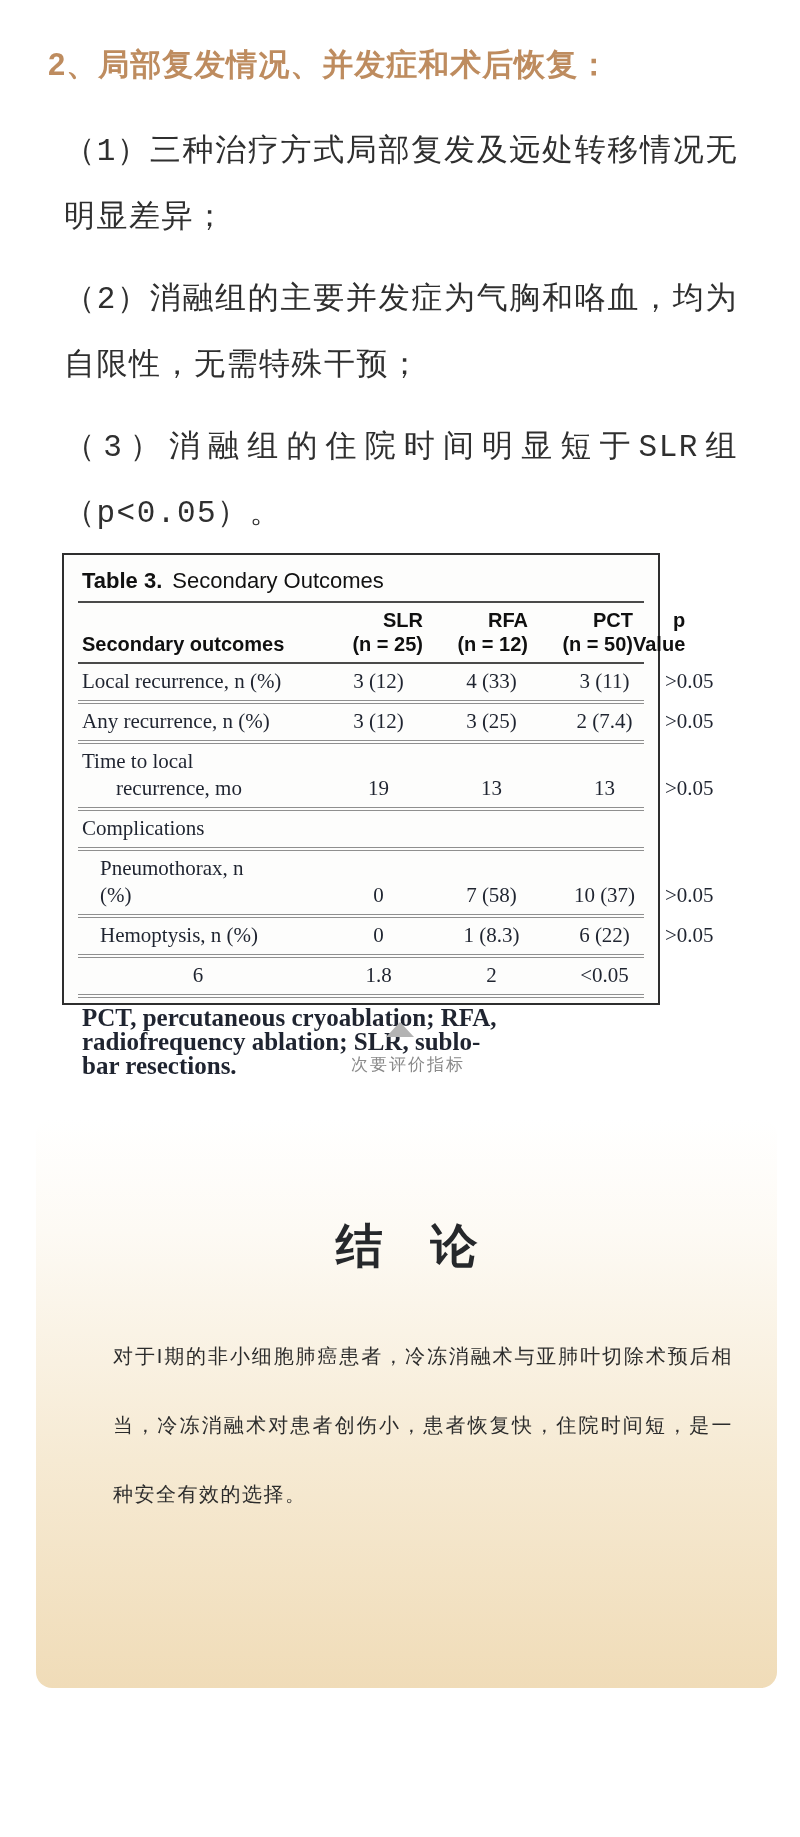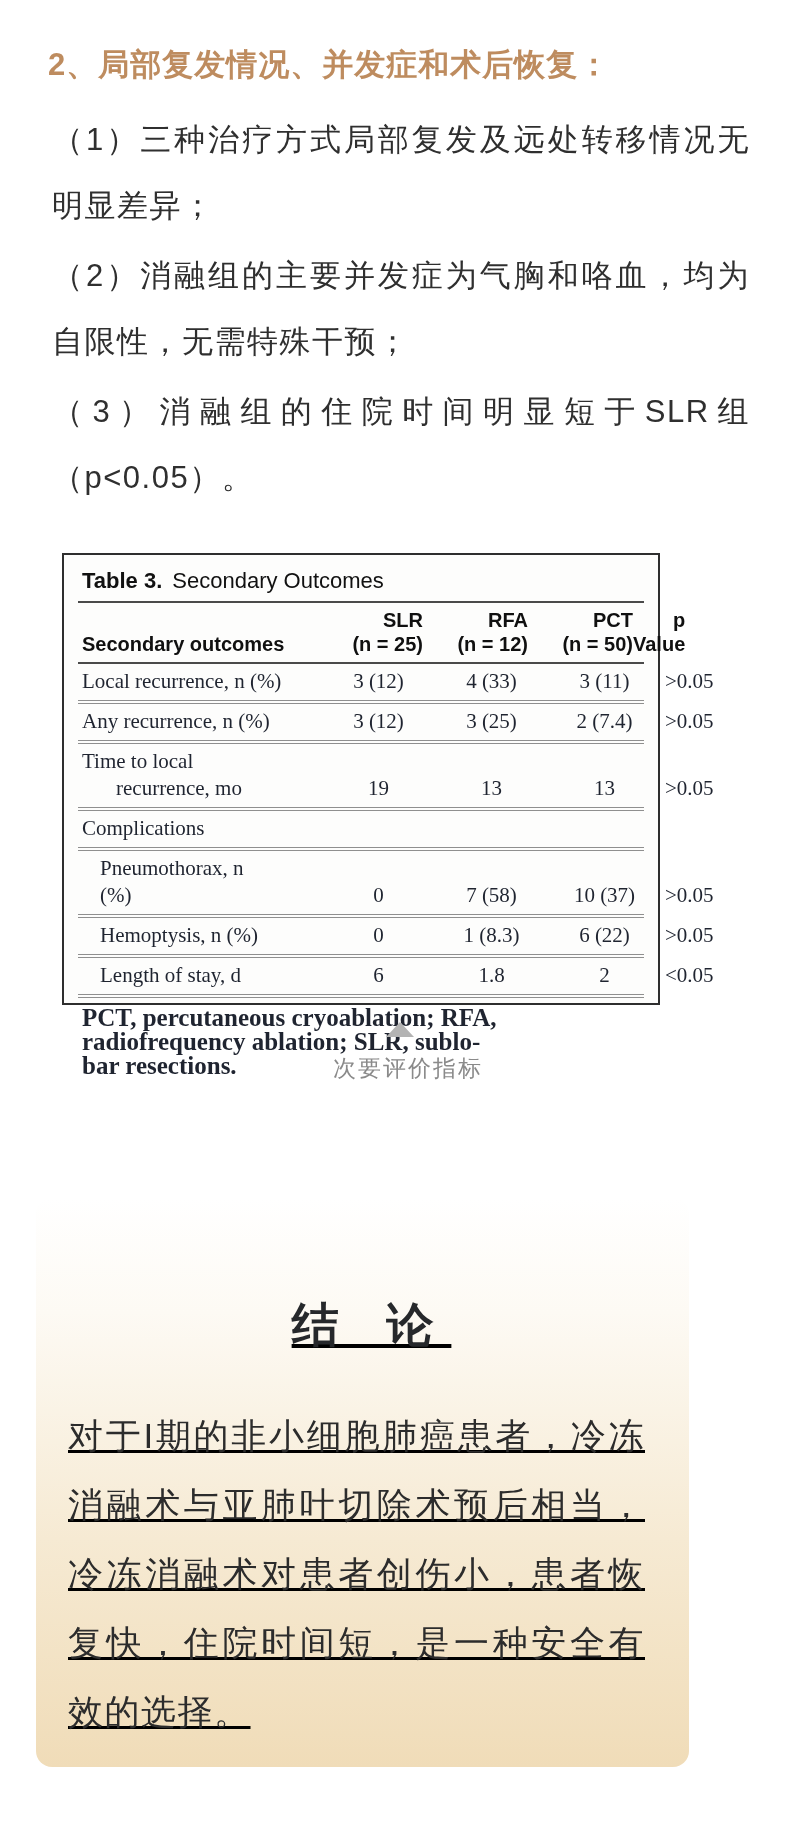--- a/index.html
+++ b/index.html
@@ -17,21 +17,21 @@
     font-size: 31px; font-weight: bold; color: #be8c5f;
     letter-spacing: 1px;
   }
   .bodytext {
     position: absolute; left: 48px; right: 46px; top: 103px;
     font-size: 31px; color: #2f2f2f;
     line-height: 66px;
     text-align: justify;
     letter-spacing: 1.5px;
   }
-  .bodytext p { margin: 4px; }
+  .bodytext p { margin: 16px; font-family: Liberation Mono, monospace; }
 
   
   .figure {
     position: absolute; left: 62px; top: 553px; width: 598px; height: 452px;
     border: 2px solid #2e2e2e;
     background: #fdfdfc;
     padding: 0 14px;
     color: #1f2430;
   }
   .fig-title {
@@ -82,43 +82,42 @@
   }
   .divider-tri .tri {
     width: 0; height: 0;
     border-left: 14px solid transparent;
     border-right: 14px solid transparent;
     border-bottom: 15px solid #b3b3b3;
   }
   .fig-caption {
     position: absolute; left: 16px; right: 0; top: 1053px;
     text-align: center;
-    font-size: 23px; color: #8a8a8a;
+    font-size: 17px; color: #8a8a8a;
     letter-spacing: 2px;
   }
 
   
   .conclusion {
-    position: absolute; left: 36px; top: 1198px; width: 653px; height: 569px;
+    position: absolute; left: 36px; top: 1119px; width: 741px; height: 569px;
     border-radius: 16px;
     background: linear-gradient(180deg, #ffffff 0%, #fdfaf4 20%, #f6ead3 60%, #f0dcb8 100%);
-    text-decoration: underline;
   }
   .conclusion-title {
     margin-top: 96px;
     text-align: center;
     font-family: "Liberation Serif", serif;
     font-weight: bold;
     font-size: 47px; color: #26282b;
     letter-spacing: 18px;
     text-indent: 18px; 
   }
   .conclusion-body {
-    margin: 44px 44px 0 32px;
-    font-size: 35px; color: #2c2c2c;
+    margin: 44px 44px 0 77px;
+    font-size: 20px; color: #2c2c2c;
     line-height: 69px;
     text-align: justify;
     letter-spacing: 1.5px;
   }
 </style>
 </head>
 <body>
 
 <h2 class="heading">2、局部复发情况、并发症和术后恢复：</h2>
 
@@ -198,21 +197,20 @@
 
   <div class="trow indent">
     <div class="lbl">Hemoptysis, n (%)</div>
     <div class="v">0</div>
     <div class="v">1 (8.3)</div>
     <div class="v">6 (22)</div>
     <div class="v">&gt;0.05</div>
   </div>
 
   <div class="trow indent">
-    <div class="lbl">Length of stay, d</div>
     <div class="v">6</div>
     <div class="v">1.8</div>
     <div class="v">2</div>
     <div class="v">&lt;0.05</div>
   </div>
 
   <div class="footnote">
     <span>PCT, percutaneous cryoablation; RFA, radiofrequency ablation; SLR, sublo-</span><br>
     <span>bar resections.</span>
   </div>

